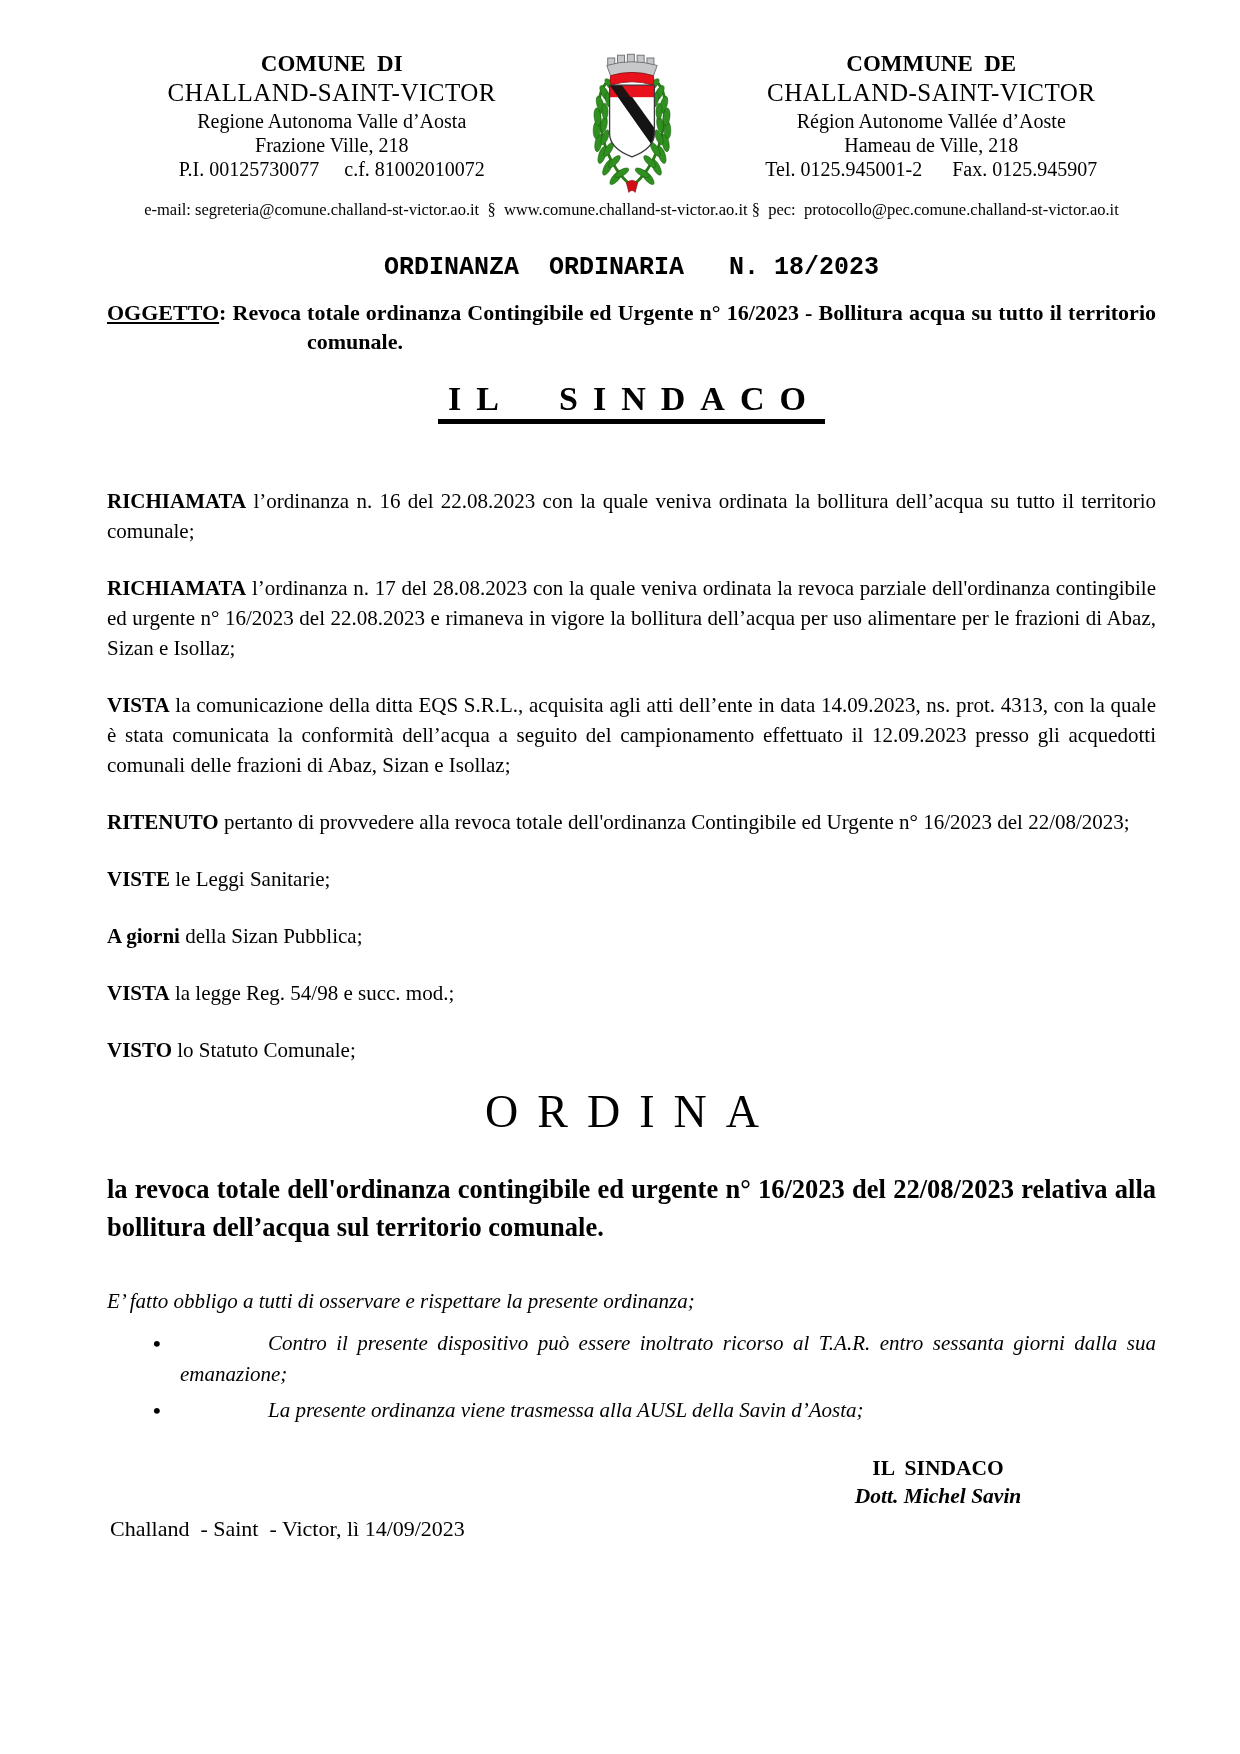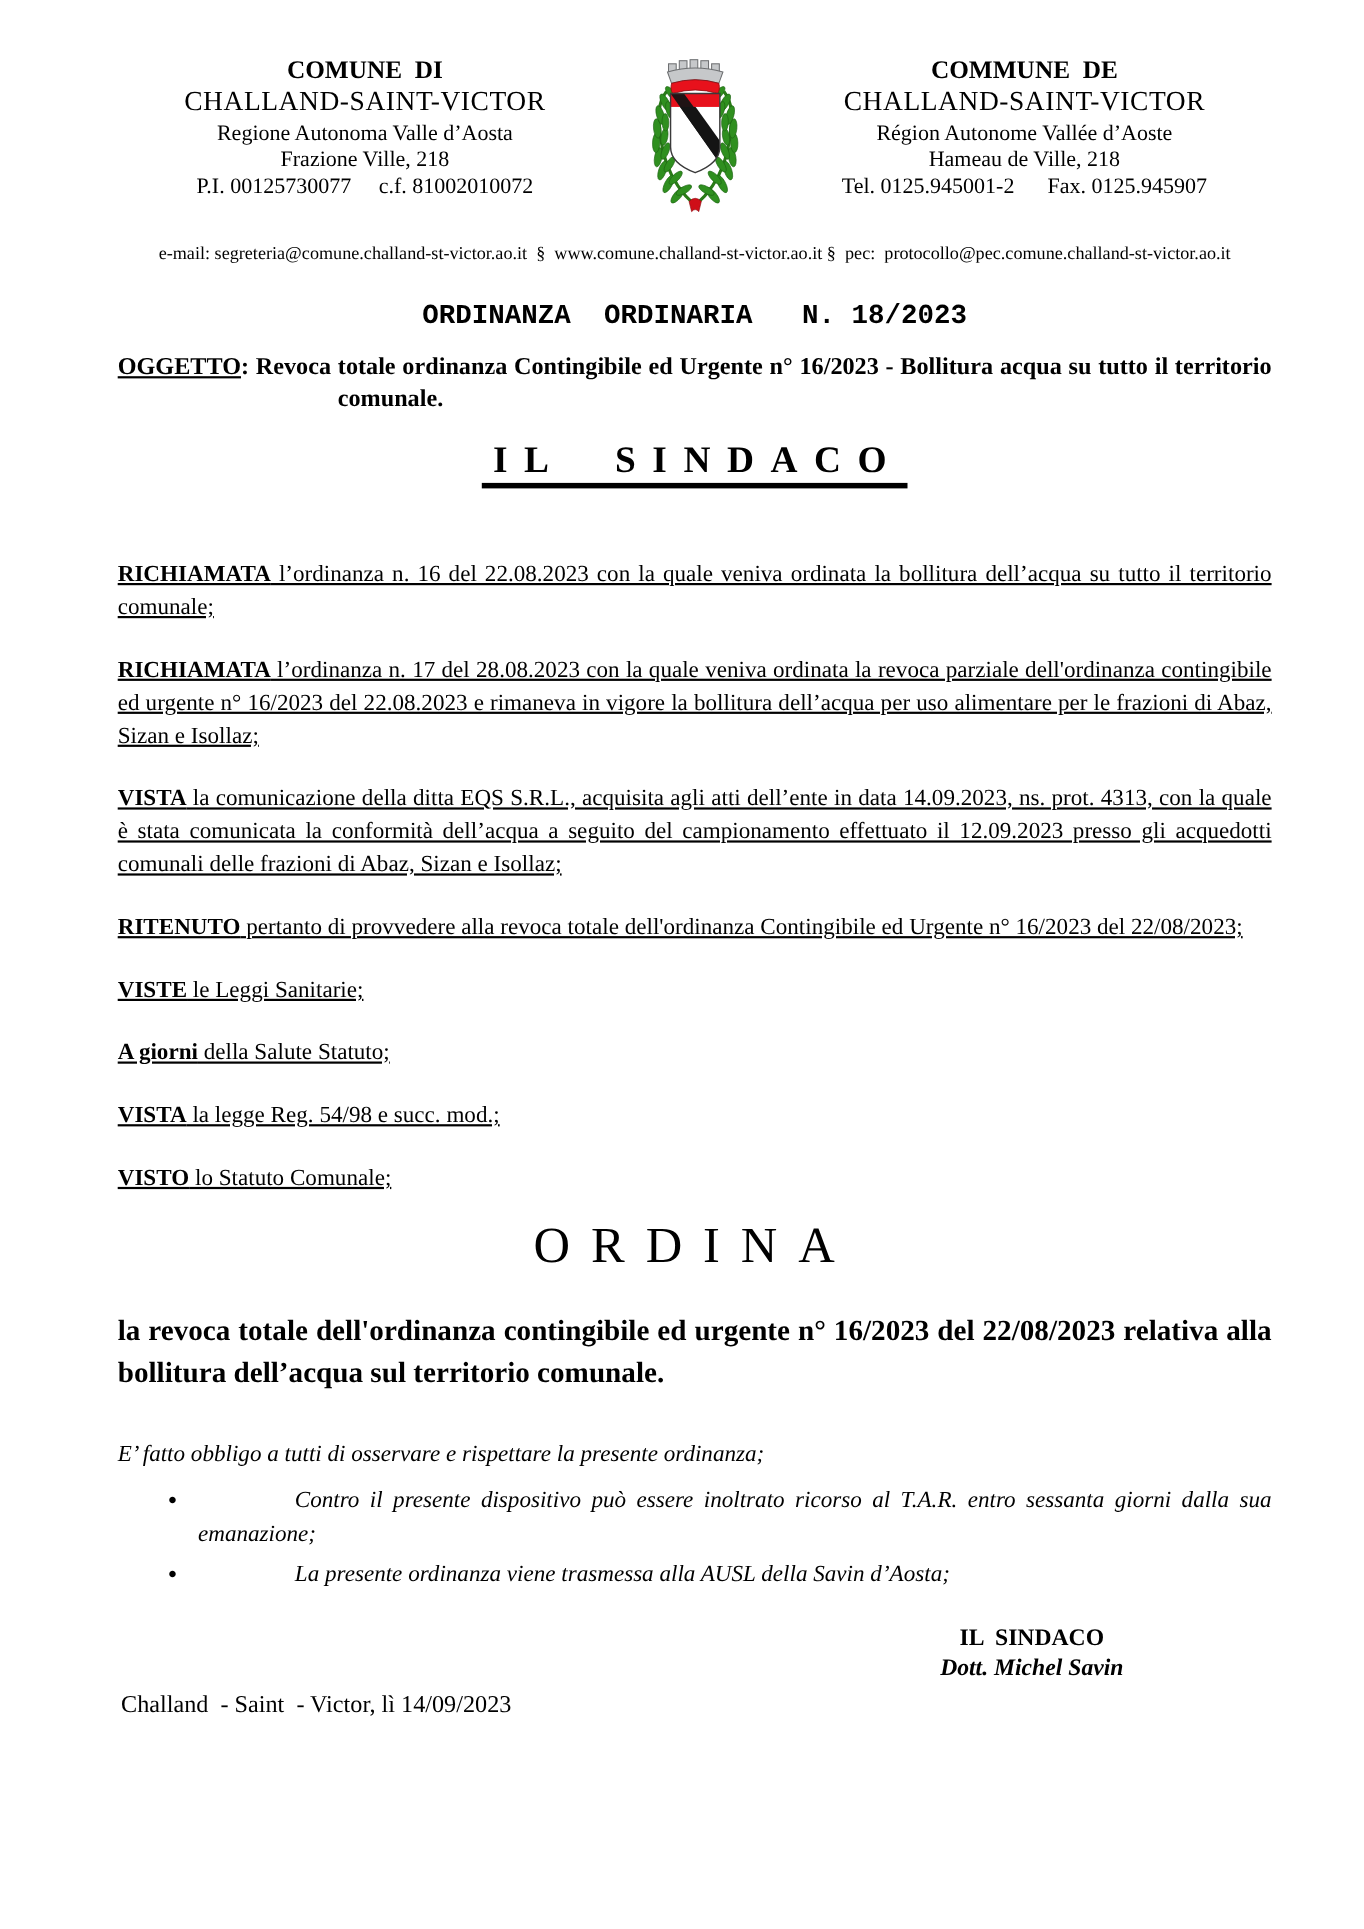--- a/index.html
+++ b/index.html
@@ -17,21 +17,20 @@
   .header { display: flex; justify-content: space-between; align-items: flex-start; }
   .hdr-col { flex: 1 1 0; text-align: center; line-height: 1.22; }
   .hdr-l1 { font-size: 23px; font-weight: bold; white-space: pre; }
   .hdr-l2 { font-size: 25px; font-weight: normal; letter-spacing: 0.5px; }
   .hdr-l3 { font-size: 20px; }
   .hdr-l4 { font-size: 20px; }
   .hdr-l5 { font-size: 20px; white-space: pre; }
   .crest-col { width: 150px; flex: 0 0 auto; display: flex; justify-content: center; margin-top: -8px; }
 
   .contact-line {
-    margin-top: 20px;
     text-align: center;
     font-size: 16.5px;
     white-space: pre;
   }
 
   
   .doc-title {
     margin-top: 33px;
     text-align: center;
     font-size: 25px;
@@ -69,21 +68,20 @@
     letter-spacing: 19px;
     white-space: pre;
   }
 
   
   .recital {
     margin: 27px 0 0 0;
     font-size: 21px;
     line-height: 30px;
     text-align: justify;
-    text-decoration: underline;
   }
   .recital .lead { font-weight: bold; }
   .recital.first { margin-top: 62px; }
 
   .order-text {
     margin: 32px 0 0 0;
     font-size: 26.5px;
     font-weight: bold;
     line-height: 38px;
     text-align: justify;
@@ -213,21 +211,21 @@
   <p class="recital first"><span class="lead">RICHIAMATA</span><span> l’ordinanza n. 16 del 22.08.2023 con la quale veniva ordinata la bollitura dell’acqua su tutto il territorio comunale;</span></p>
 
   <p class="recital"><span class="lead">RICHIAMATA</span><span> l’ordinanza n. 17 del 28.08.2023 con la quale veniva ordinata la revoca parziale dell'ordinanza contingibile ed urgente n° 16/2023 del 22.08.2023 e rimaneva in vigore la bollitura dell’acqua per uso alimentare per le frazioni di Abaz, Sizan e Isollaz;</span></p>
 
   <p class="recital"><span class="lead">VISTA</span><span> la comunicazione della ditta EQS S.R.L., acquisita agli atti dell’ente in data 14.09.2023, ns. prot. 4313, con la quale è stata comunicata la conformità dell’acqua a seguito del campionamento effettuato il 12.09.2023 presso gli acquedotti comunali delle frazioni di Abaz, Sizan e Isollaz;</span></p>
 
   <p class="recital"><span class="lead">RITENUTO</span><span> pertanto di provvedere alla revoca totale dell'ordinanza Contingibile ed Urgente n° 16/2023 del 22/08/2023;</span></p>
 
   <p class="recital"><span class="lead">VISTE</span><span> le Leggi Sanitarie;</span></p>
 
-  <p class="recital"><span class="lead">A giorni</span><span> della Salute Statuto;</span></p>
+  <p class="recital"><span class="lead">A giorni</span><span> della Sizan Pubblica;</span></p>
 
   <p class="recital"><span class="lead">VISTA</span><span> la legge Reg. 54/98 e succ. mod.;</span></p>
 
   <p class="recital"><span class="lead">VISTO</span><span> lo Statuto Comunale;</span></p>
 
   <div class="ordina-wrap">
     <span class="ordina">ORDINA</span>
   </div>
 
   <p class="order-text">la revoca totale dell'ordinanza contingibile ed urgente n° 16/2023 del 22/08/2023 relativa alla bollitura dell’acqua sul territorio comunale.</p>

